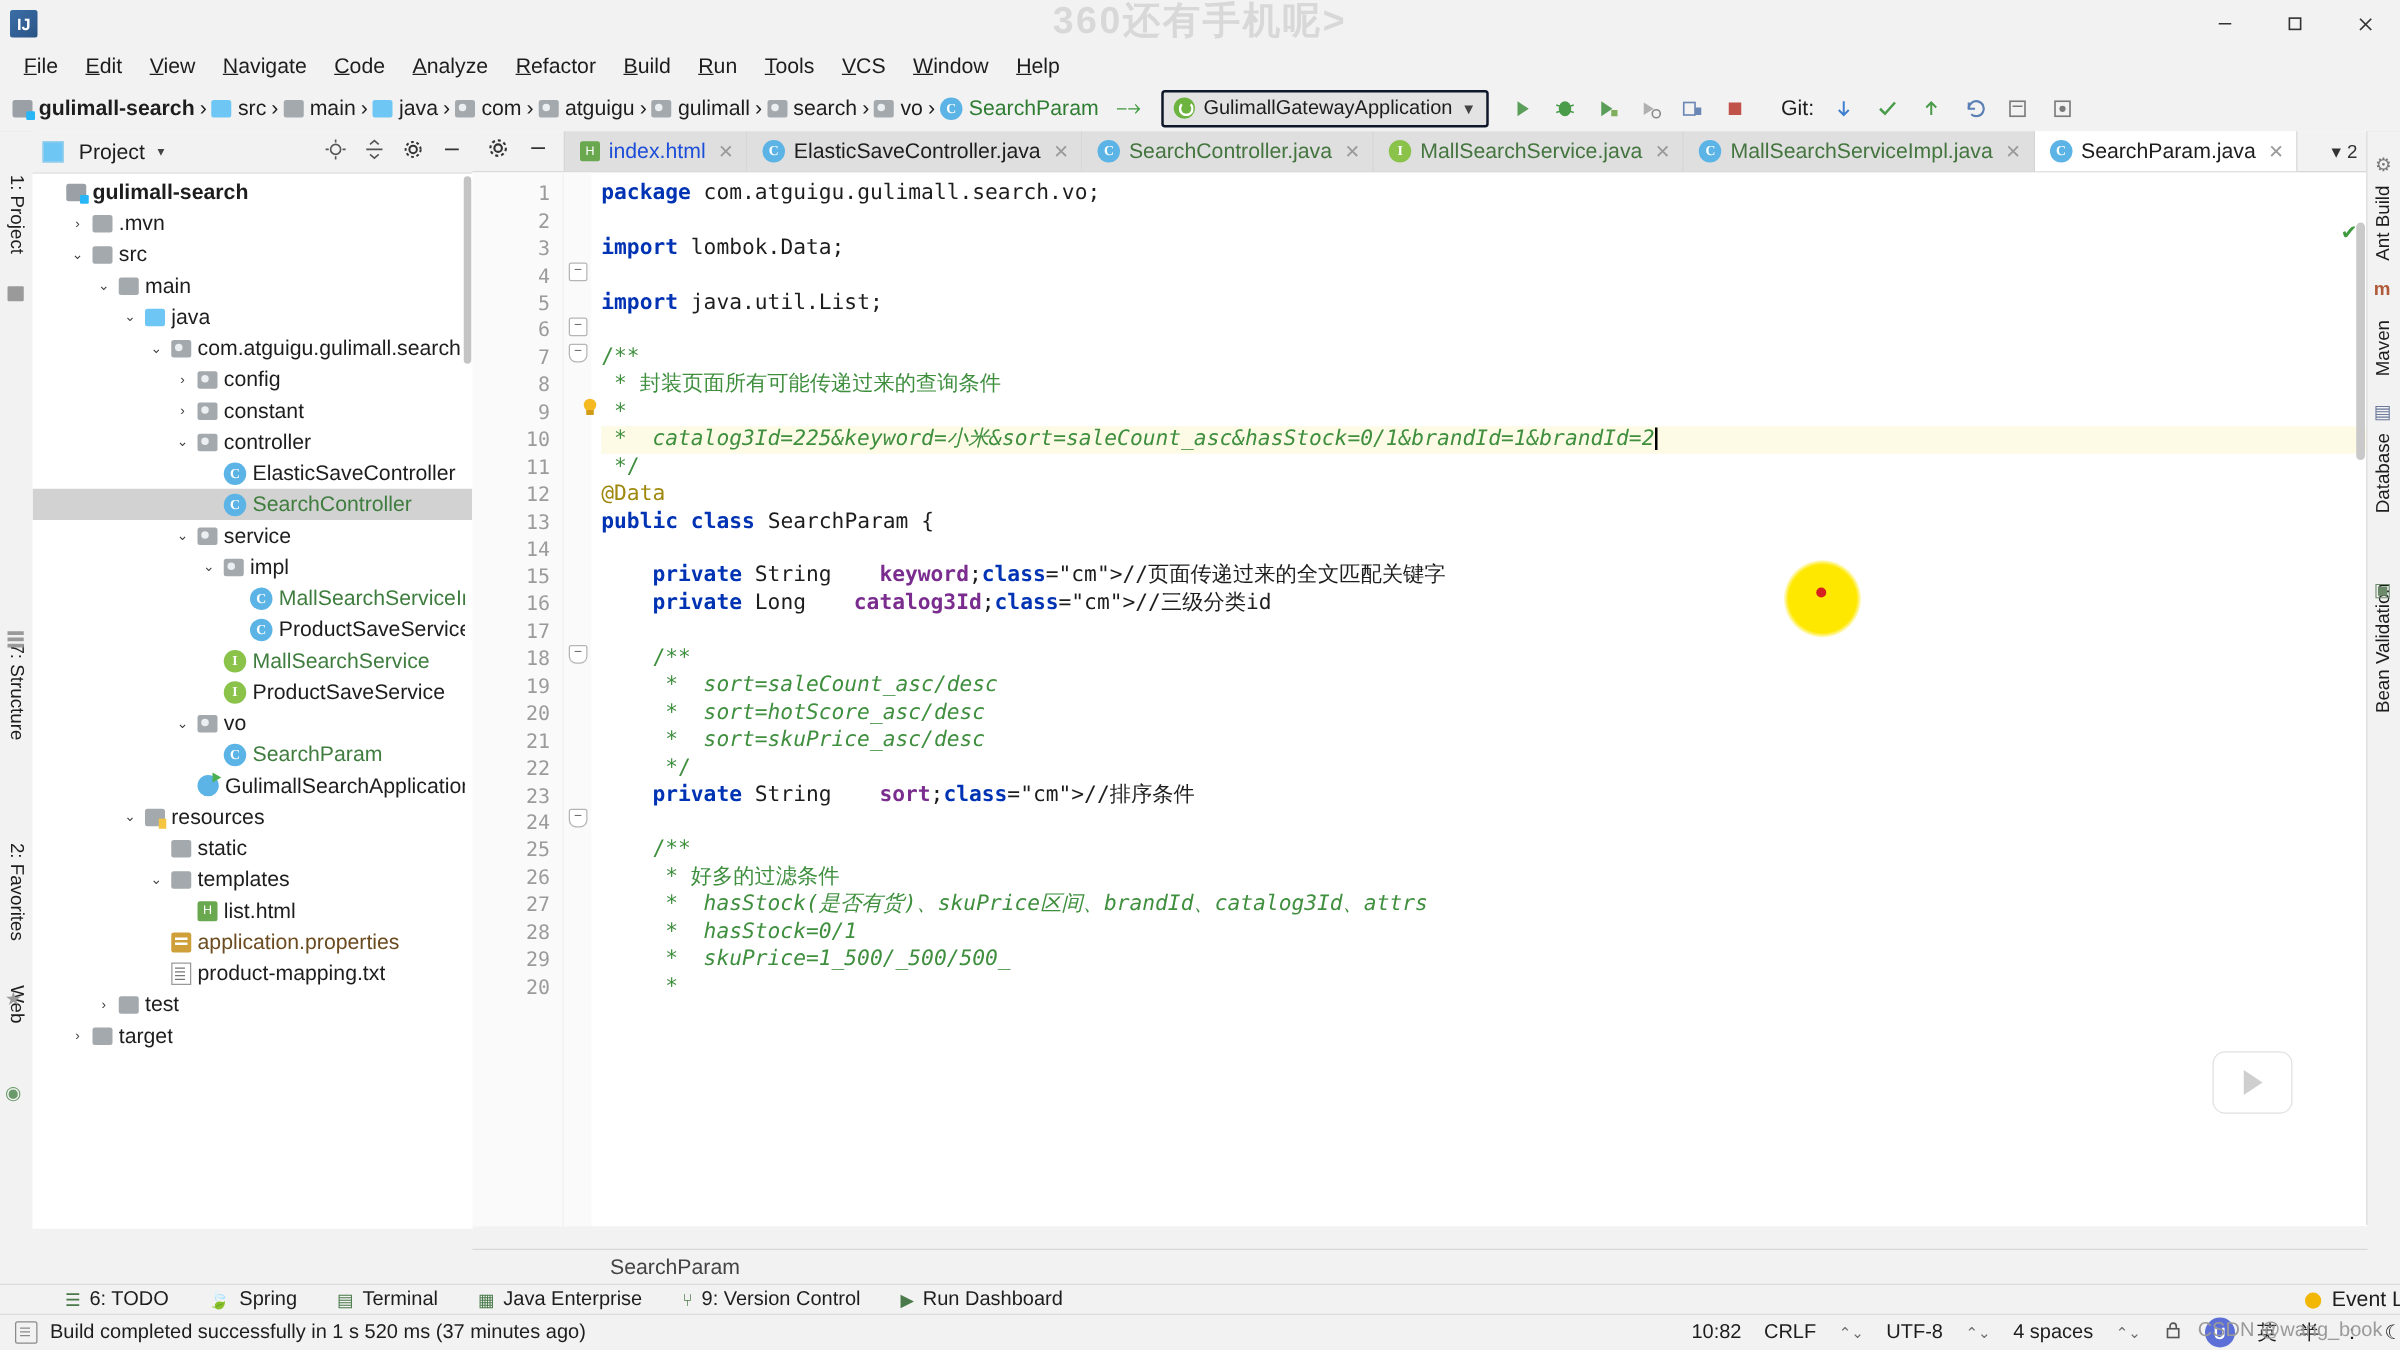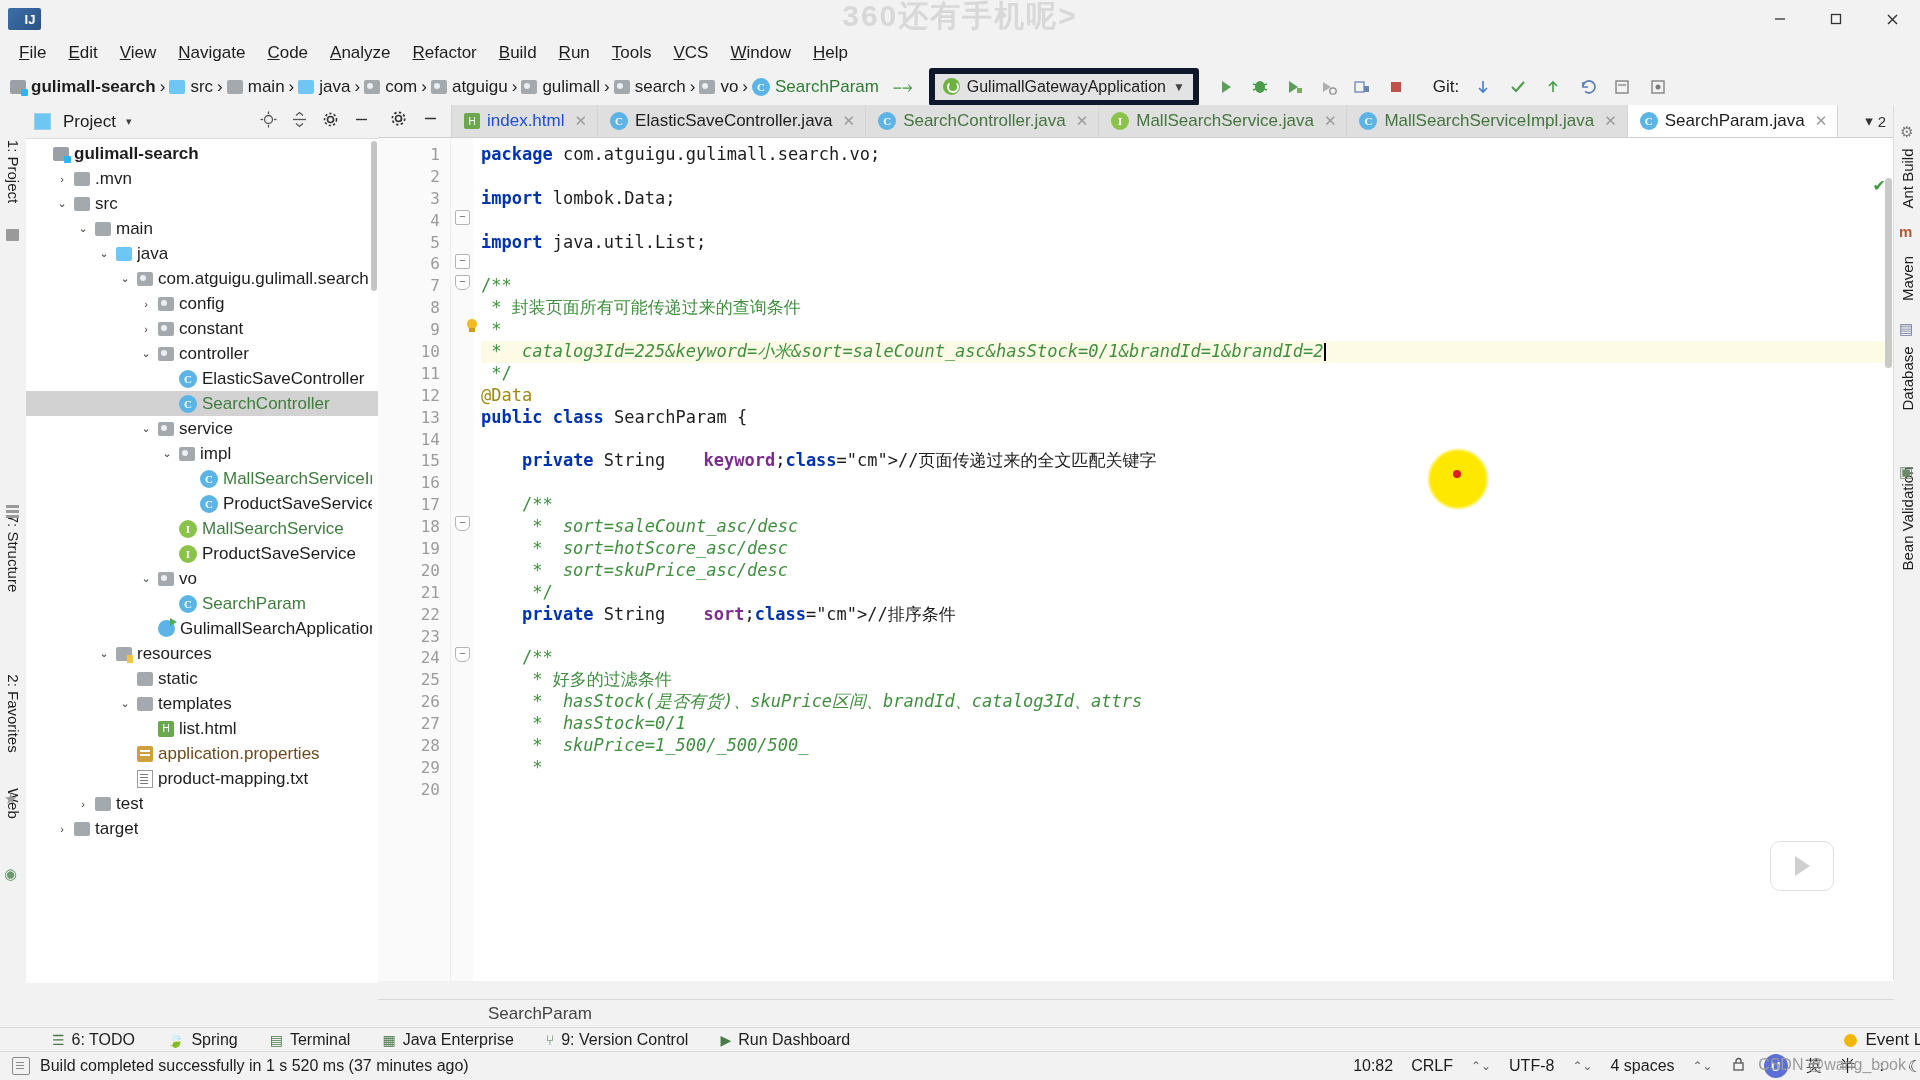--- a/index.html
+++ b/index.html
@@ -25,21 +25,21 @@
 
   
   .titlebar{
     position:absolute;left:0;top:0;width:1920px;height:38px;
     background:#f2f2f2;display:flex;align-items:center;
   }
   .win-ico{
     width:22px;height:22px;margin-left:8px;margin-right:10px;
     background:linear-gradient(135deg,#3b6fa8,#2b5384);
     border-radius:2px;color:#fff;font-size:13px;font-weight:bold;
-    display:flex;align-items:center;justify-content:center;padding-left:11px;
+    display:flex;align-items:center;justify-content:center;
   }
   .title-text{font-size:17px;color:#1e1e1e;white-space:nowrap;}
   .win-btns{margin-left:auto;display:flex;height:38px;}
   .win-btn{width:56px;height:38px;display:flex;align-items:center;justify-content:center;color:#333;}
   .win-btn svg{display:block;}
 
   
   .menubar{
     position:absolute;left:0;top:38px;width:1920px;height:30px;
     background:#f2f2f2;display:flex;align-items:center;padding-left:8px;
@@ -71,21 +71,21 @@
   .badge-c,.badge-i{
     width:18px;height:18px;border-radius:50%;display:inline-flex;
     align-items:center;justify-content:center;font-size:11px;
     color:#fff;font-weight:bold;flex:none;font-family:"Liberation Serif",serif;
   }
   .badge-c{background:#5bb4e5;}
   .badge-i{background:#8bc34a;}
   .hammer{margin-left:10px;color:#3f9a3f;font-size:19px;}
   .runconfig{
     margin-left:16px;height:26px;min-width:238px;background:#e3e3e3;
-    border:6px solid #0f172a;border-radius:3px;display:flex;align-items:center;
+    border:2px solid #0f172a;border-radius:3px;display:flex;align-items:center;
     padding:0 8px;gap:7px;
   }
   .runconfig .spring{
     width:17px;height:17px;border-radius:50%;background:#6db33f;position:relative;flex:none;
   }
   .runconfig .spring:after{content:"";position:absolute;left:4px;top:3px;width:8px;height:8px;border:2px solid #fff;border-radius:50%;border-top-color:transparent;}
   .runconfig .label{font-size:16px;white-space:nowrap;}
   .runconfig .chev{margin-left:auto;font-size:12px;color:#444;}
   .tb-icons{display:flex;align-items:center;gap:12px;margin-left:16px;}
   .tb-ic{width:22px;height:22px;display:flex;align-items:center;justify-content:center;font-size:16px;color:#4a4a4a;}
@@ -731,20 +731,21 @@
           <div class="cl"></div>
           <div class="cl"><span class="cm">/**</span></div>
           <div class="cl"><span class="cm"> * 封装页面所有可能传递过来的查询条件</span></div>
           <div class="cl" style="position: relative; padding-left: 0px;"><span class="bulb"></span><span class="cm"> *</span></div>
           <div class="cl hl"><span class="cmi"> *  catalog3Id=225&amp;keyword=小米&amp;sort=saleCount_asc&amp;hasStock=0/1&amp;brandId=1&amp;brandId=2</span><span class="caret"></span></div>
           <div class="cl"><span class="cm"> */</span></div>
           <div class="cl"><span class="an">@Data</span></div>
           <div class="cl"><span class="kw">public</span> <span class="kw">class</span> <span class="pl">SearchParam</span> {</div>
           <div class="cl"></div>
           <div class="cl">    <span class="kw">private</span> String <span class="fld">keyword</span>;<span <span="" class="kw">class</span>="cm"&gt;//页面传递过来的全文匹配关键字</div>
+          <div class="cl">    <span class="kw">private</span> Long <span class="fld">catalog3Id</span>;<span <span="" class="kw">class</span>="cm"&gt;//三级分类id</div>
           <div class="cl"></div>
           <div class="cl"><span class="cm">    /**</span></div>
           <div class="cl"><span class="cmi">     *  sort=saleCount_asc/desc</span></div>
           <div class="cl"><span class="cmi">     *  sort=hotScore_asc/desc</span></div>
           <div class="cl"><span class="cmi">     *  sort=skuPrice_asc/desc</span></div>
           <div class="cl"><span class="cm">     */</span></div>
           <div class="cl">    <span class="kw">private</span> String <span class="fld">sort</span>;<span <span="" class="kw">class</span>="cm"&gt;//排序条件</div>
           <div class="cl"></div>
           <div class="cl"><span class="cm">    /**</span></div>
           <div class="cl"><span class="cm">     * 好多的过滤条件</span></div>

